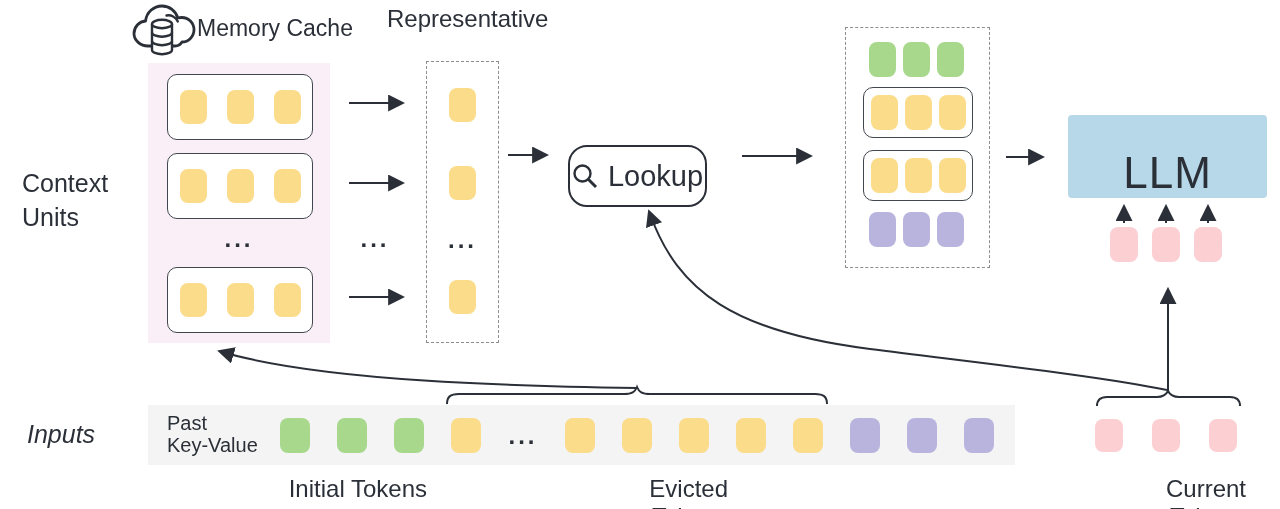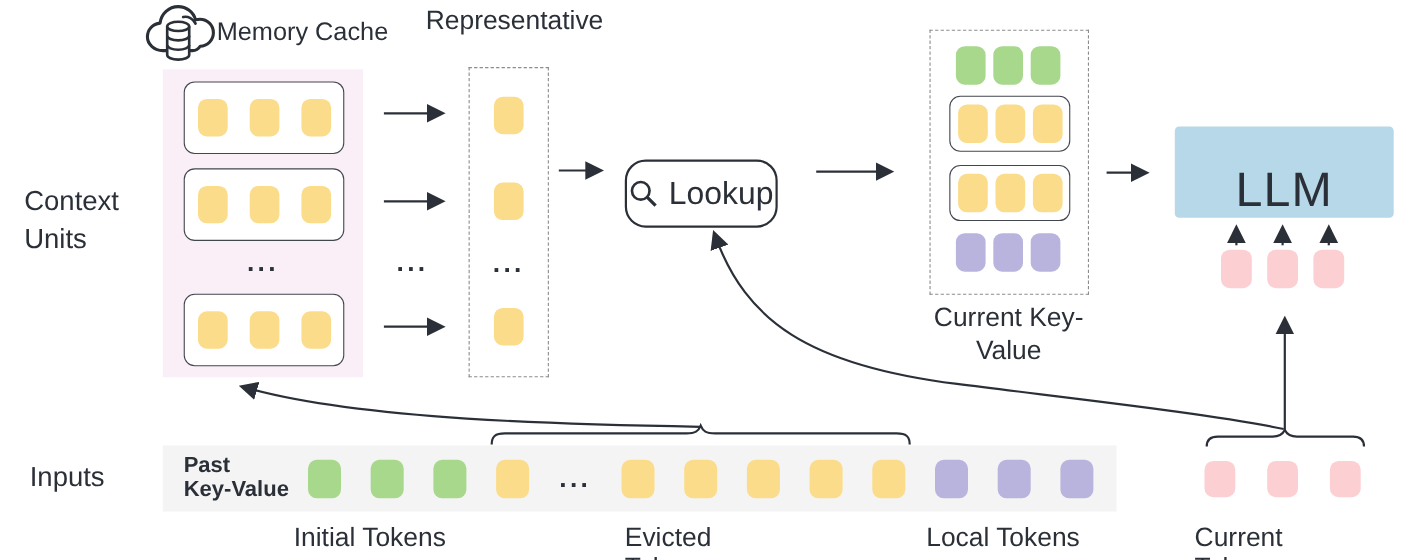--- a/index.html
+++ b/index.html
@@ -54,23 +54,23 @@
   #input-seq{left:280px;top:418px;display:flex;gap:27px;align-items:center;height:35px;}
   #input-seq .token{width:30px;height:35px;}
   #input-seq .dots{width:30px;text-align:center;font-size:24px;}
   #current-tokens{left:1095px;top:419px;display:flex;gap:29px;}
   #current-tokens .token{width:28px;height:33px;}
   
   #memory-units-label{left:197px;top:15px;font-size:23px;}
   #rep-label{left:387px;top:4px;width:150px;text-align:center;font-size:24px;line-height:29px;}
   #context-memory-label{left:22px;top:166px;font-size:25px;line-height:34px;}
   #cache-label{left:822px;top:274px;width:190px;text-align:center;font-size:24px;line-height:30px;}
-  #inputs-label{left:27px;top:420px;font-size:25px;}
-  #past-kv-label{left:167px;top:412px;font-size:20px;line-height:22px;font-weight:bold;}
-  .seq-label{top:475px;width:160px;text-align:left;font-size:24px;}
+  #inputs-label{left:27px;top:420px;font-size:25px;font-style:italic;}
+  #past-kv-label{left:167px;top:412px;font-size:20px;line-height:22px;}
+  .seq-label{top:475px;width:160px;text-align:right;font-size:24px;}
   #initial-tokens-label{left:267px;}
   #evicted-tokens-label{left:568px;}
   #local-tokens-label{left:842px;}
   #current-tokens-label{left:1086px;}
   .line{display:block;}
   #overlay{position:absolute;left:0;top:0;width:1280px;height:509px;pointer-events:none;z-index:10;}
 </style>
 </head>
 <body>
 
@@ -135,21 +135,20 @@
       <div class="token tk-yellow"></div>
       <div class="token tk-yellow"></div>
       <div class="token tk-yellow"></div>
     </div>
   <div class="abs cache-row" id="cache-row-4">
       <div class="token tk-purple"></div>
       <div class="token tk-purple"></div>
       <div class="token tk-purple"></div>
     </div>
   <div class="abs label" id="cache-label">
-    <span class="line">Current Key-Value</span>
   </div>
 
   <div class="abs" id="llm-box">
     <span>LLM</span>
   </div>
   <div class="abs" id="llm-input-tokens">
       <div class="token tk-pink"></div>
       <div class="token tk-pink"></div>
       <div class="token tk-pink"></div>
     </div>
@@ -176,21 +175,20 @@
       <div class="token tk-purple"></div>
     </div>
   <div class="abs" id="current-tokens">
       <div class="token tk-pink"></div>
       <div class="token tk-pink"></div>
       <div class="token tk-pink"></div>
     </div>
 
   <div class="abs label seq-label" id="initial-tokens-label">Initial Tokens</div>
   <div class="abs label seq-label" id="evicted-tokens-label">Evicted Tokens</div>
-  <div class="abs label seq-label" id="local-tokens-label">Local Tokens</div>
   <div class="abs label seq-label" id="current-tokens-label">Current Tokens</div>
 
   <svg id="overlay" viewBox="0 0 1280 509">
     <defs>
       <marker id="arr" viewBox="0 0 10 10" refX="7" refY="5" markerWidth="8.5" markerHeight="8.5" orient="auto-start-reverse">
         <path d="M0,0 L10,5 L0,10 Z" fill="#2b3038"></path>
       </marker>
     </defs>
     <g stroke="#2b3038" stroke-width="2" fill="none">
       <path d="M349,103 H400" marker-end="url(#arr)"></path>

